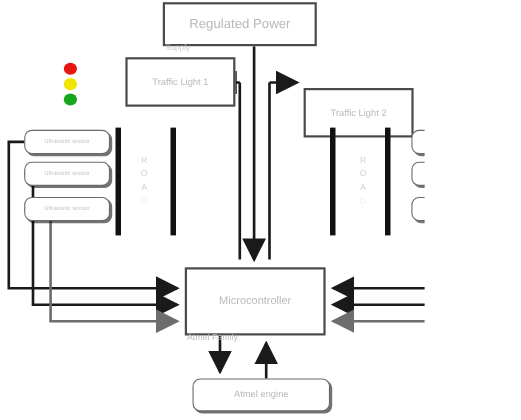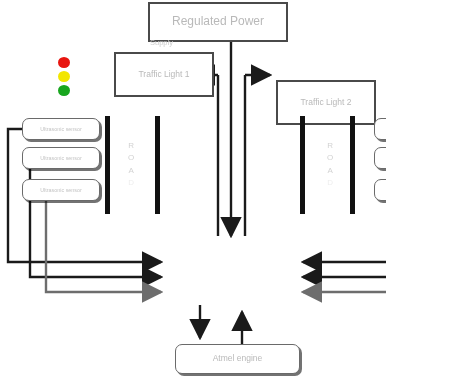--- a/index.html
+++ b/index.html
@@ -140,18 +140,22 @@
   <div class="box rounded shadow-b sens" style="left:374px;top:118px;">
     <div class="lbl">Ultrasonic sensor</div>
   </div>
   <div class="box rounded shadow-b sens" style="left:374px;top:147px;">
     <div class="lbl">Ultrasonic sensor</div>
   </div>
   <div class="box rounded shadow-b sens" style="left:374px;top:179px;">
     <div class="lbl">Ultrasonic sensor</div>
   </div>
 
+  <div class="box" id="mcu">
+    <div class="lbl">Microcontroller</div>
+    <div class="sub">Atmel Family</div>
+  </div>
 
   <div class="box rounded shadow-b" id="fuzzy">
     <div class="lbl">Atmel engine</div>
   </div>
 
 </div>
 
 </body></html>

